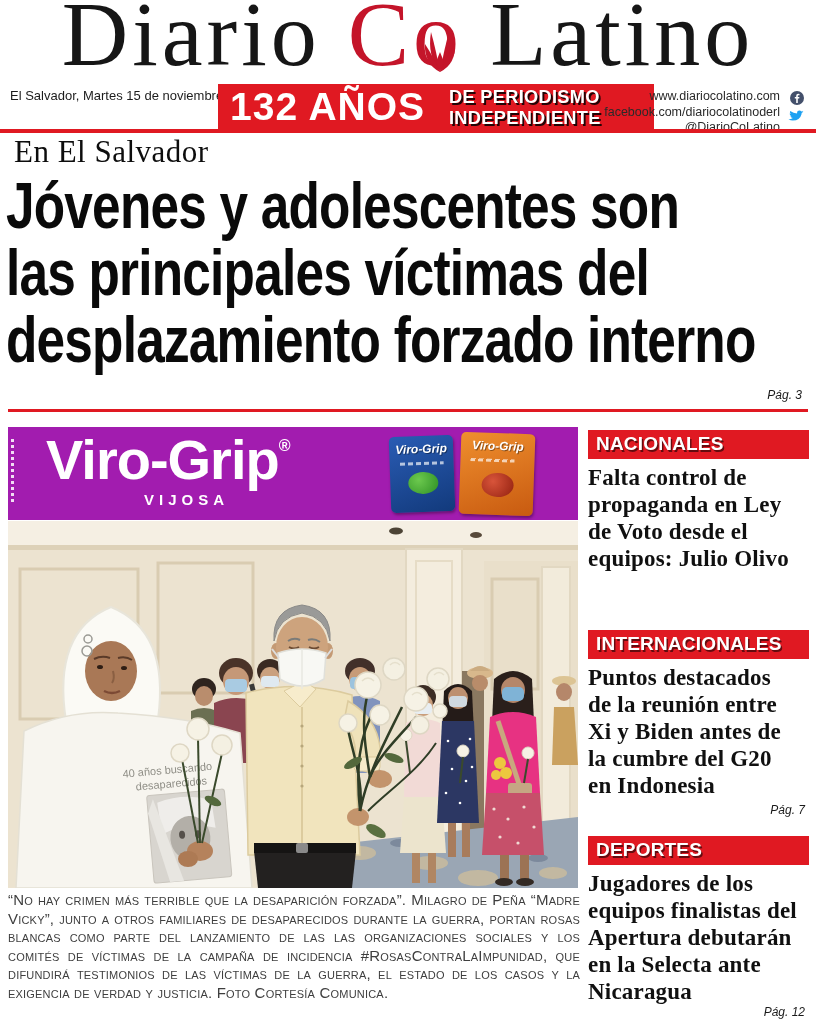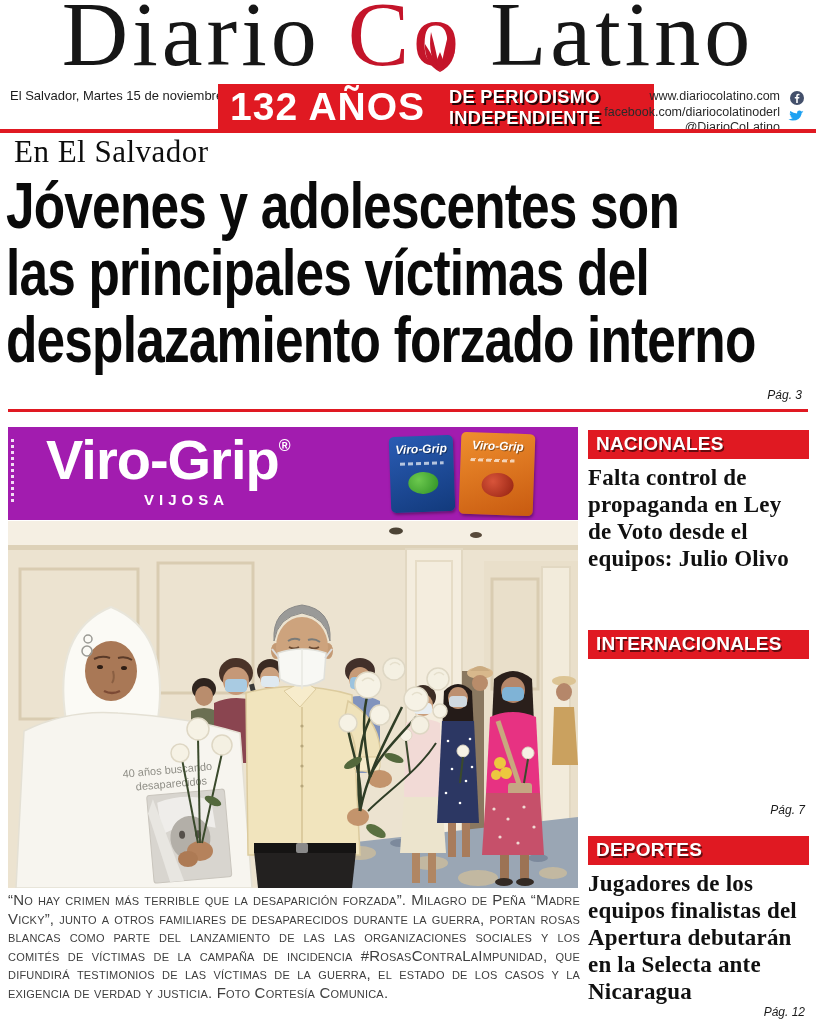--- a/index.html
+++ b/index.html
@@ -353,20 +353,27 @@
     <div class="sec-header h-nac">NACIONALES</div>
     <div class="sec-headline hl-nac">
       <div>Falta control de</div>
       <div>propaganda en Ley</div>
       <div>de Voto desde el</div>
       <div>equipos: Julio Olivo</div>
     </div>
     <div class="page-ref sec-ref ref-nac">Pág. 4</div>
 
     <div class="sec-header h-int">INTERNACIONALES</div>
+    <div class="sec-headline hl-int">
+      <div>Puntos destacados</div>
+      <div>de la reunión entre</div>
+      <div>Xi y Biden antes de</div>
+      <div>la cumbre del G20</div>
+      <div>en Indonesia</div>
+    </div>
     <div class="page-ref sec-ref ref-int">Pág. 7</div>
 
     <div class="sec-header h-dep">DEPORTES</div>
     <div class="sec-headline hl-dep">
       <div>Jugadores de los</div>
       <div>equipos finalistas del</div>
       <div>Apertura debutarán</div>
       <div>en la Selecta ante</div>
       <div>Nicaragua</div>
     </div>

